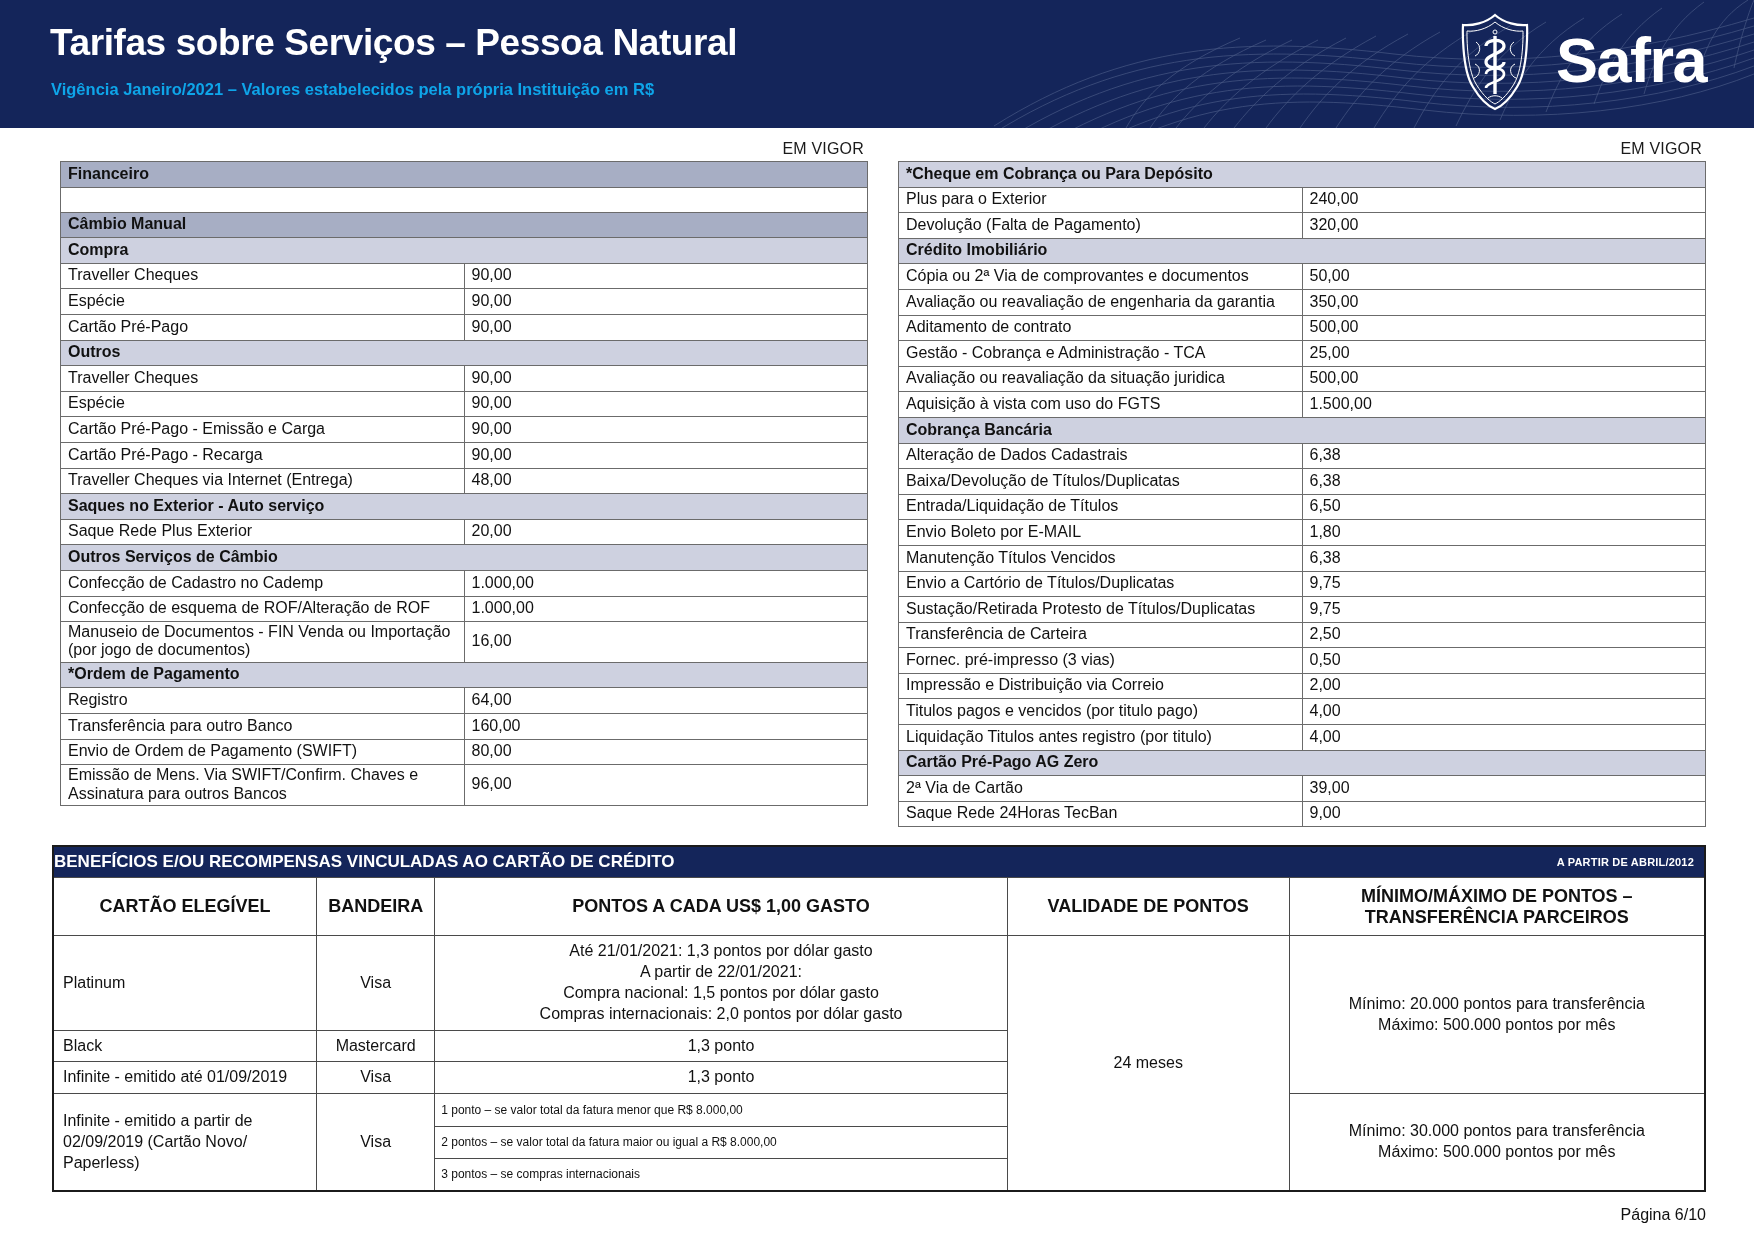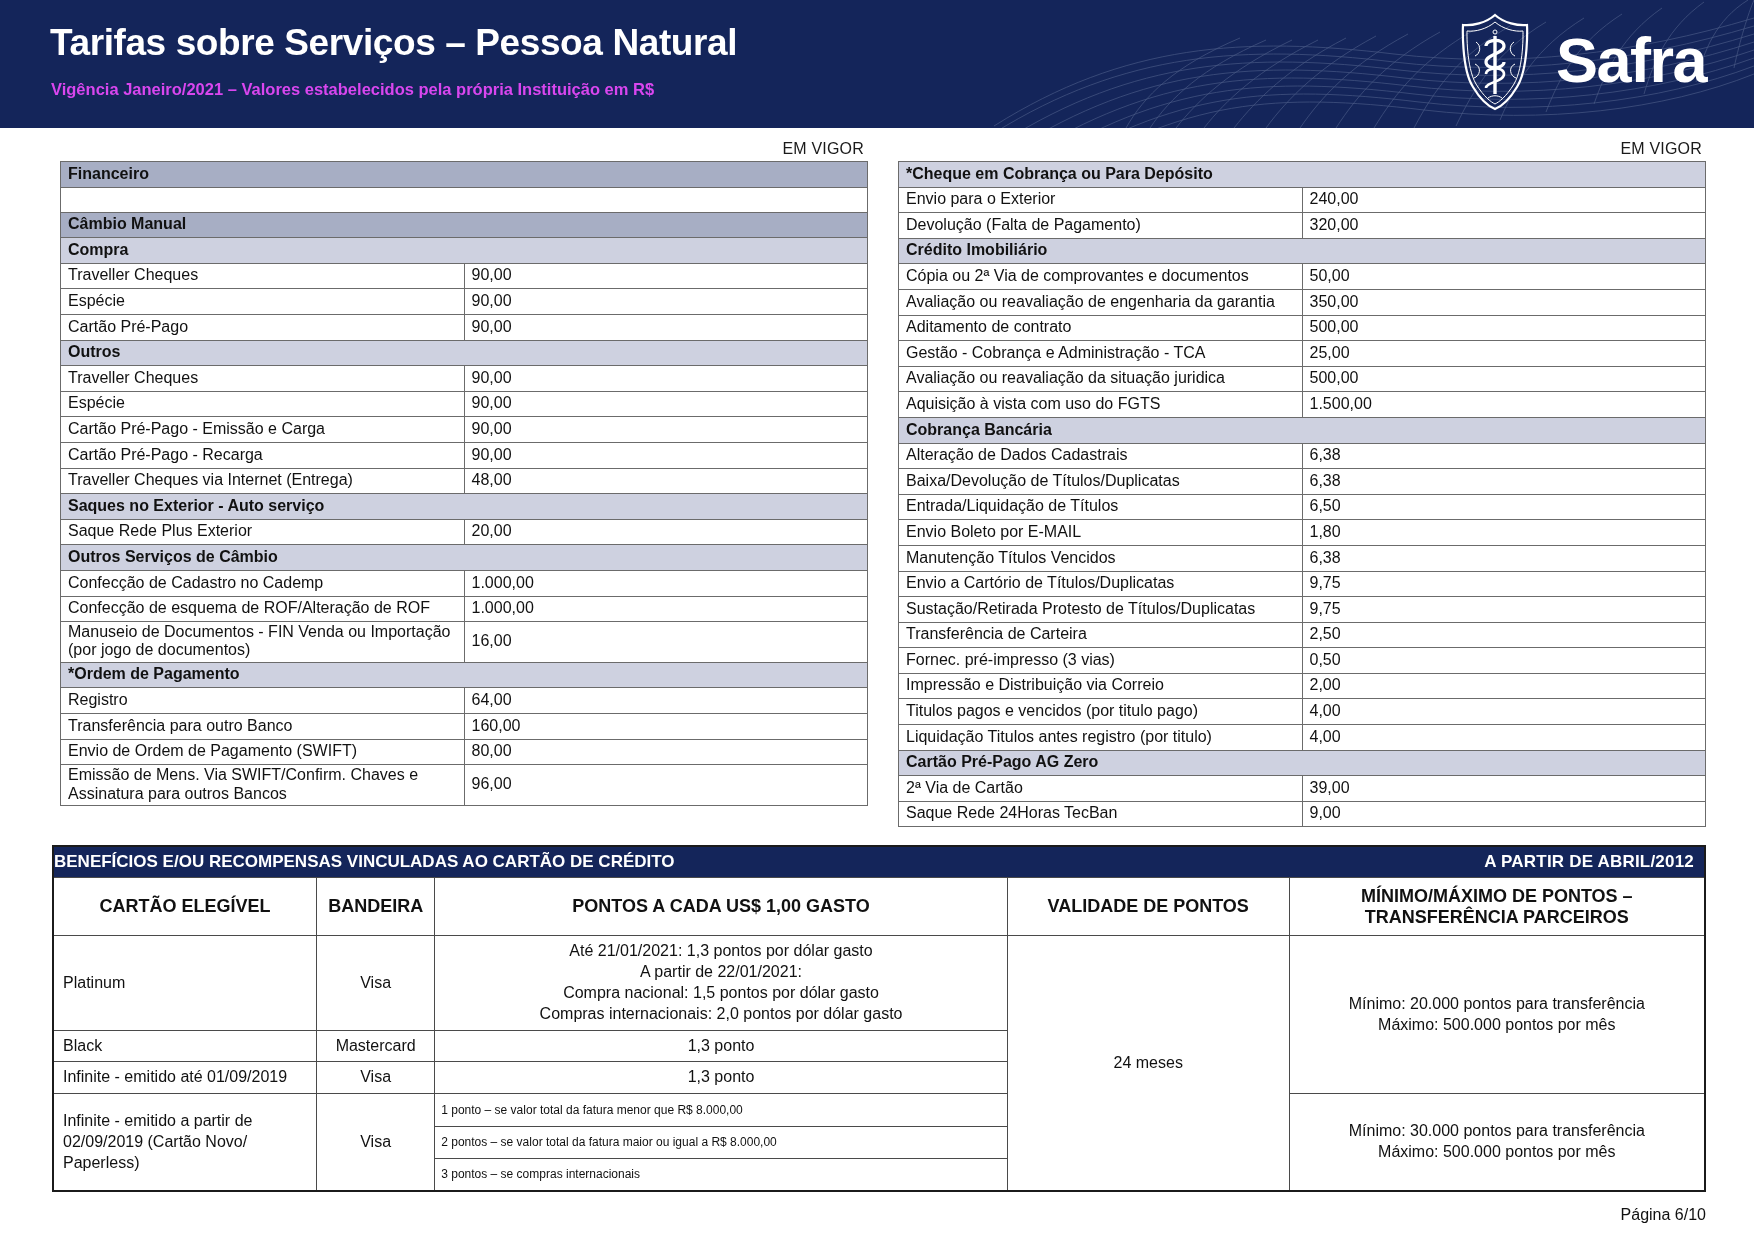--- a/index.html
+++ b/index.html
@@ -42,21 +42,21 @@
     font-weight: bold;
     color: #ffffff;
     letter-spacing: -0.4px;
     white-space: nowrap;
   }
   .doc-subtitle {
     position: absolute;
     left: 51px; top: 80px;
     font-size: 16.5px;
     font-weight: bold;
-    color: #d946ef;
+    color: #0ea5e9;
     white-space: nowrap;
   }
   .brand {
     position: absolute;
     right: 48px; top: 12px;
     display: flex;
     align-items: center;
     gap: 22px;
     z-index: 4;
   }
@@ -146,21 +146,21 @@
     font-size: 17px;
     text-align: left;
     line-height: 30px;
   }
   .ben-banner-note {
     position: absolute;
     right: 10px; top: 0;
     line-height: 30px;
     color: #ffffff;
     font-weight: bold;
-    font-size: 17px;
+    font-size: 11px;
     letter-spacing: 0.2px;
   }
   .ben-head td {
     text-align: center;
     font-weight: bold;
     font-size: 18px;
     height: 58px;
     padding: 4px 6px;
     line-height: 1.18;
   }
@@ -353,21 +353,21 @@
     </div>
 
     <div class="col">
       <div class="emvigor">EM VIGOR</div>
       <table class="rates">
         <tbody id="right-rows">
             <tr class="sec-minor">
               <td class="lbl" colspan="2">*Cheque em Cobrança ou Para Depósito</td>
             </tr>
             <tr>
-              <td class="lbl">Envio para o Exterior</td>
+              <td class="lbl">Plus para o Exterior</td>
               <td class="val">240,00</td>
             </tr>
             <tr>
               <td class="lbl">Devolução (Falta de Pagamento)</td>
               <td class="val">320,00</td>
             </tr>
             <tr class="sec-minor">
               <td class="lbl" colspan="2">Crédito Imobiliário</td>
             </tr>
             <tr>

